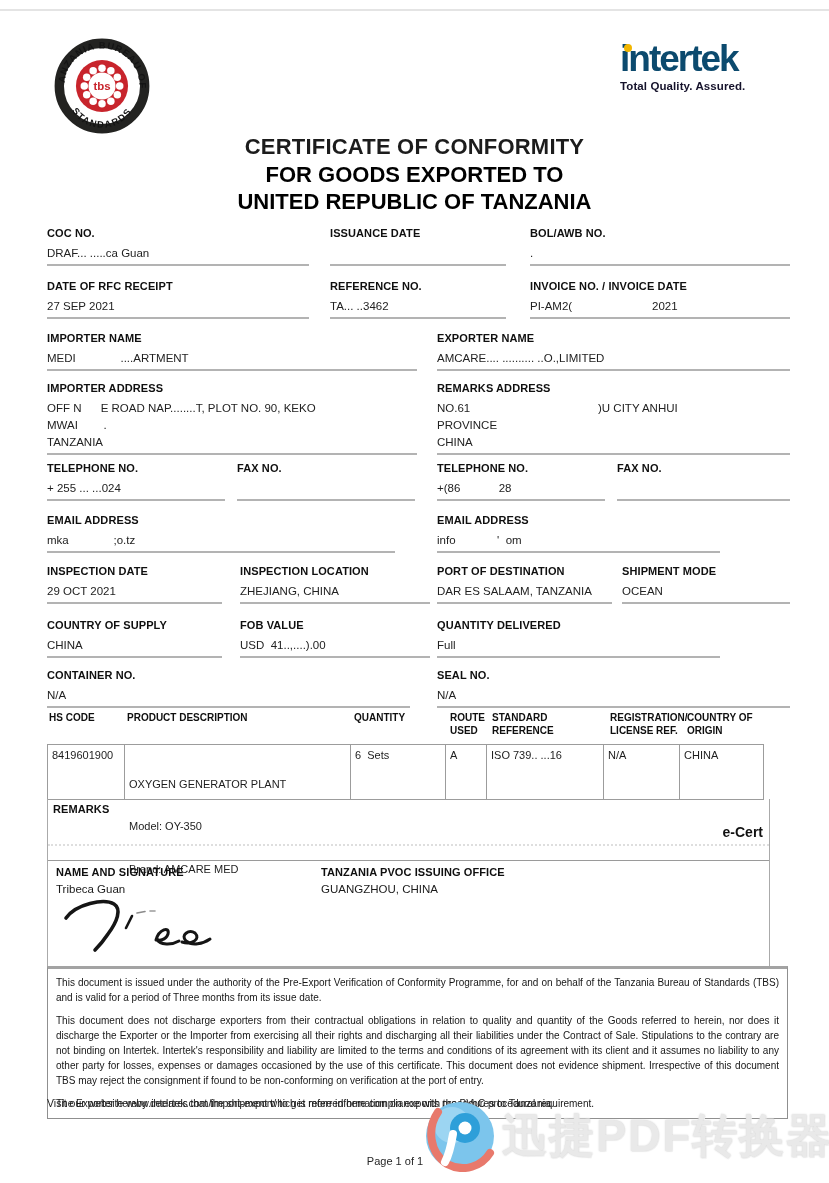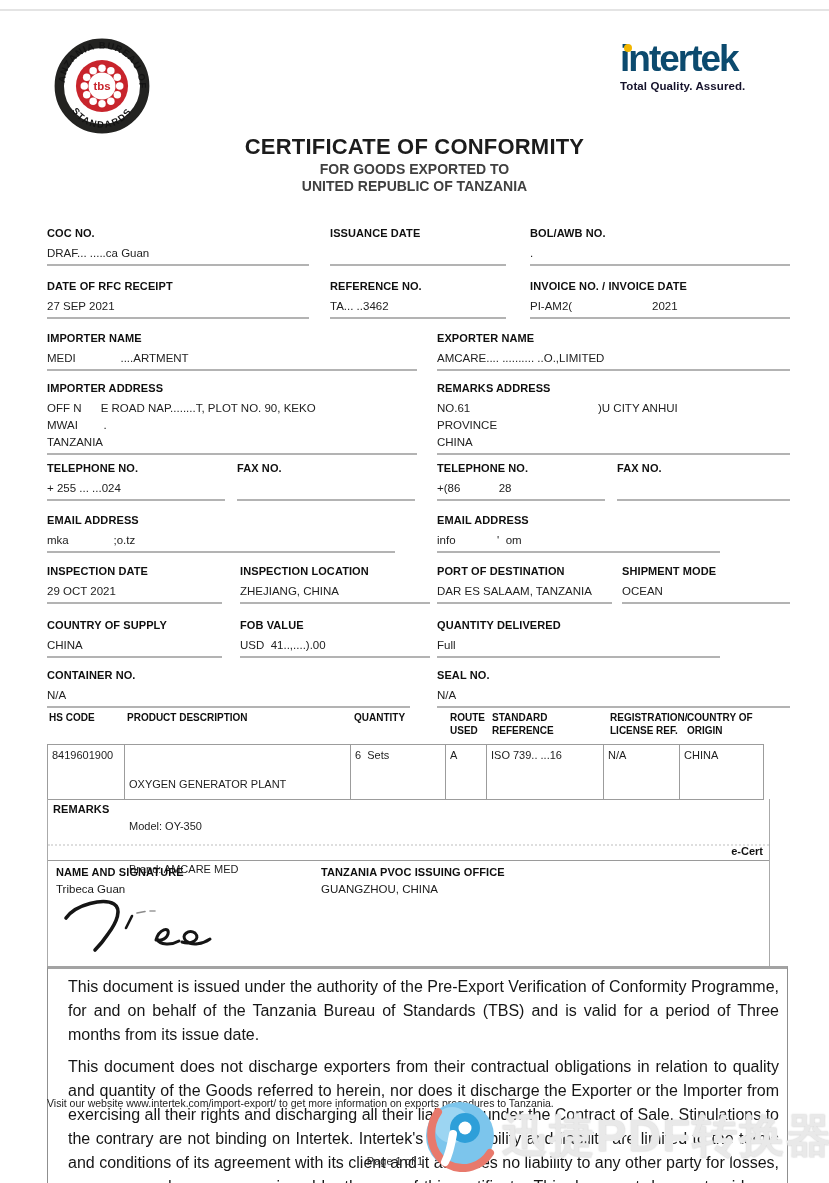--- a/index.html
+++ b/index.html
@@ -13,54 +13,54 @@
   .tbs{position:absolute;left:52px;top:36px;width:100px;height:100px;}
   .itk{position:absolute;left:620px;top:40px;width:190px;}
   .itk-word{position:relative;display:inline-block;font-weight:bold;font-size:37px;
     letter-spacing:-2px;color:#0c4a6e;line-height:1;}
   .itk-dot{position:absolute;left:4px;top:4px;width:8px;height:8px;border-radius:50%;
     background:#f2b600;}
   .itk-tag{font-size:11.5px;font-weight:bold;color:#15122b;margin-top:3px;letter-spacing:0.1px;}
 
   .title{position:absolute;left:0;top:133px;width:829px;text-align:center;line-height:1.25;}
   .title .t1{font-size:22px;font-weight:bold;color:#1c1c1c;letter-spacing:0.2px;}
-  .title .t2{font-size:14px;font-weight:bold;color:#404040;}
+  .title .t2{font-size:22px;font-weight:bold;color:#000000;}
 
   
   .field{position:absolute;border-bottom:2px solid #b3b3b3;padding-bottom:3px;}
   .lbl{font-weight:bold;font-size:11px;color:#0f0f0f;letter-spacing:0.1px;}
   .val{font-size:11.5px;color:#222;margin-top:8px;min-height:14px;white-space:pre-wrap;}
   .val.line{margin-top:3px;}
 
   
   .thead{position:absolute;left:47px;top:712px;width:723px;display:flex;}
   .thead .hcell{font-weight:bold;font-size:10px;line-height:1.25;padding:0 3px 0 2px;
     box-sizing:border-box;color:#0f0f0f;}
   .trow{position:absolute;left:47px;top:744px;display:flex;}
   .tcell{border:1px solid #9c9c9c;margin-left:-1px;box-sizing:border-box;height:56px;
     font-size:11px;padding:3px 19px 0 4px;line-height:1.3;color:#1d1d1d;white-space:pre-wrap;}
   .tcell.first{margin-left:0;}
 
   
   .remarks{position:absolute;left:47px;top:799px;width:723px;height:62px;box-sizing:border-box;
     border-left:1px solid #aaa;border-right:1px solid #aaa;border-bottom:1.5px solid #9a9a9a;}
   .remarks .lbl{position:absolute;left:5px;top:4px;}
-  .ecert{position:absolute;right:6px;bottom:3px;font-size:11px;font-weight:bold;color:#111;}
+  .ecert{position:absolute;right:6px;bottom:20px;font-size:14px;font-weight:bold;color:#111;}
   .dotline{position:absolute;left:0;bottom:14px;width:100%;border-top:2px dotted #dedede;}
   .sigblock{position:absolute;left:47px;top:860px;width:723px;height:106px;box-sizing:border-box;
     border-left:1px solid #aaa;border-right:1px solid #aaa;}
   .signame{position:absolute;left:8px;top:6px;}
   .sigoffice{position:absolute;left:273px;top:6px;}
   .sigblock .person{font-size:11.5px;margin-top:5px;}
   .sigdraw{position:absolute;left:12px;top:36px;}
 
   
   .legal{position:absolute;left:47px;top:966px;width:741px;box-sizing:border-box;
     border:1px solid #8f8f8f;border-top:3px solid #a3a3a3;padding:6px 8px 7px 8px;}
-  .legal p{margin:0 0 8px 12px;font-size:16px;line-height:1.5;text-align:justify;color:#161616;}
+  .legal p{margin:0 0 8px 0;font-size:10px;line-height:1.5;text-align:justify;color:#161616;}
   .legal p:last-child{margin-bottom:0;}
 
   .website{position:absolute;left:47px;top:1097px;font-size:10.5px;color:#1c1c1c;}
   .pagenum{position:absolute;left:0;top:1155px;width:790px;text-align:center;
     font-size:11px;color:#262626;}
 
   
   .wm{position:absolute;left:424px;top:1100px;display:flex;align-items:center;z-index:3;}
   .wm-text{font-size:45px;font-weight:bold;letter-spacing:2px;color:#e9e9e9;
     text-shadow:0 0 2px #cfcfcf, 1px 1px 0 #f6f6f6;margin-left:6px;white-space:nowrap;}

